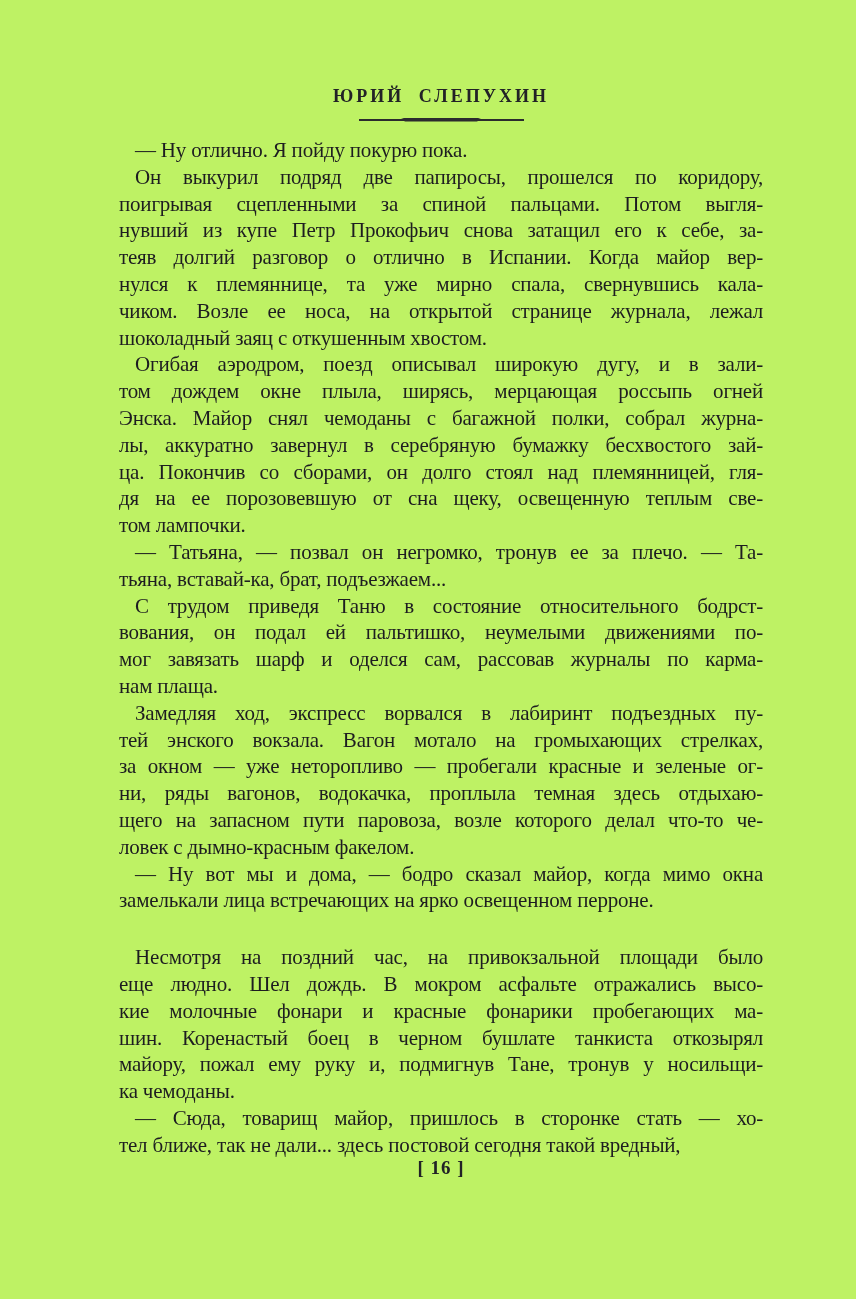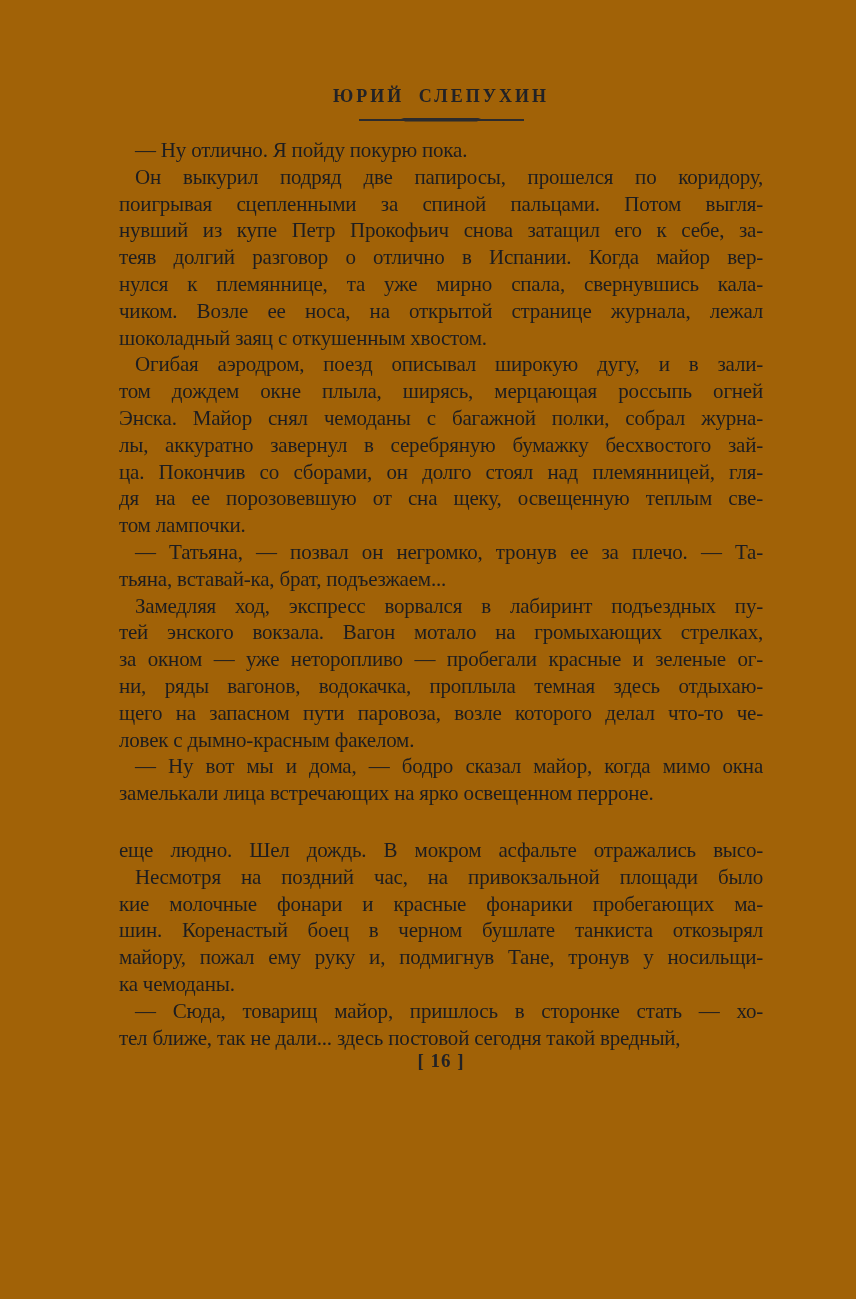--- a/index.html
+++ b/index.html
@@ -4,21 +4,21 @@
 <style>
   html, body {
     margin: 0;
     padding: 0;
     background: #ffffff;
   }
   .page {
     position: relative;
     width: 856px;
     height: 1299px;
-    background: #a16207;
+    background: #bef264;
     overflow: hidden;
     font-family: "Liberation Serif", "DejaVu Serif", serif;
     color: #1d1d20;
     box-sizing: border-box;
     padding-top: 86px;
   }
   .content-column {
     margin-left: 119px;
     width: 644px;
   }
@@ -118,36 +118,42 @@
             <div class="line">лы, аккуратно завернул в серебряную бумажку бесхвостого зай-</div>
             <div class="line">ца. Покончив со сборами, он долго стоял над племянницей, гля-</div>
             <div class="line">дя на ее порозовевшую от сна щеку, освещенную теплым све-</div>
             <div class="line last">том лампочки.</div>
           </div>
           <div class="para">
             <div class="line first">—  Татьяна, — позвал он негромко, тронув ее за плечо. — Та-</div>
             <div class="line last">тьяна, вставай-ка, брат, подъезжаем...</div>
           </div>
           <div class="para">
+            <div class="line first">С трудом приведя Таню в состояние относительного бодрст-</div>
+            <div class="line">вования, он подал ей пальтишко, неумелыми движениями по-</div>
+            <div class="line">мог завязать шарф и оделся сам, рассовав журналы по карма-</div>
+            <div class="line last">нам плаща.</div>
+          </div>
+          <div class="para">
             <div class="line first">Замедляя ход, экспресс ворвался в лабиринт подъездных пу-</div>
             <div class="line">тей энского вокзала. Вагон мотало на громыхающих стрелках,</div>
             <div class="line">за окном — уже неторопливо — пробегали красные и зеленые ог-</div>
             <div class="line">ни, ряды вагонов, водокачка, проплыла темная здесь отдыхаю-</div>
             <div class="line">щего на запасном пути паровоза, возле которого делал что-то че-</div>
             <div class="line last">ловек с дымно-красным факелом.</div>
           </div>
           <div class="para">
             <div class="line first">—  Ну вот мы и дома, — бодро сказал майор, когда мимо окна</div>
             <div class="line last">замелькали лица встречающих на ярко освещенном перроне.</div>
           </div>
         </div>
         <div class="section">
           <div class="para">
+            <div class="line first">Несмотря на поздний час, на привокзальной площади было</div>
             <div class="line">еще людно. Шел дождь. В мокром асфальте отражались высо-</div>
-            <div class="line first">Несмотря на поздний час, на привокзальной площади было</div>
             <div class="line">кие молочные фонари и красные фонарики пробегающих ма-</div>
             <div class="line">шин. Коренастый боец в черном бушлате танкиста откозырял</div>
             <div class="line">майору, пожал ему руку и, подмигнув Тане, тронув у носильщи-</div>
             <div class="line last">ка чемоданы.</div>
           </div>
           <div class="para">
             <div class="line first">—  Сюда, товарищ майор, пришлось в сторонке стать — хо-</div>
             <div class="line last">тел ближе, так не дали... здесь постовой сегодня такой вредный,</div>
           </div>
         </div>

